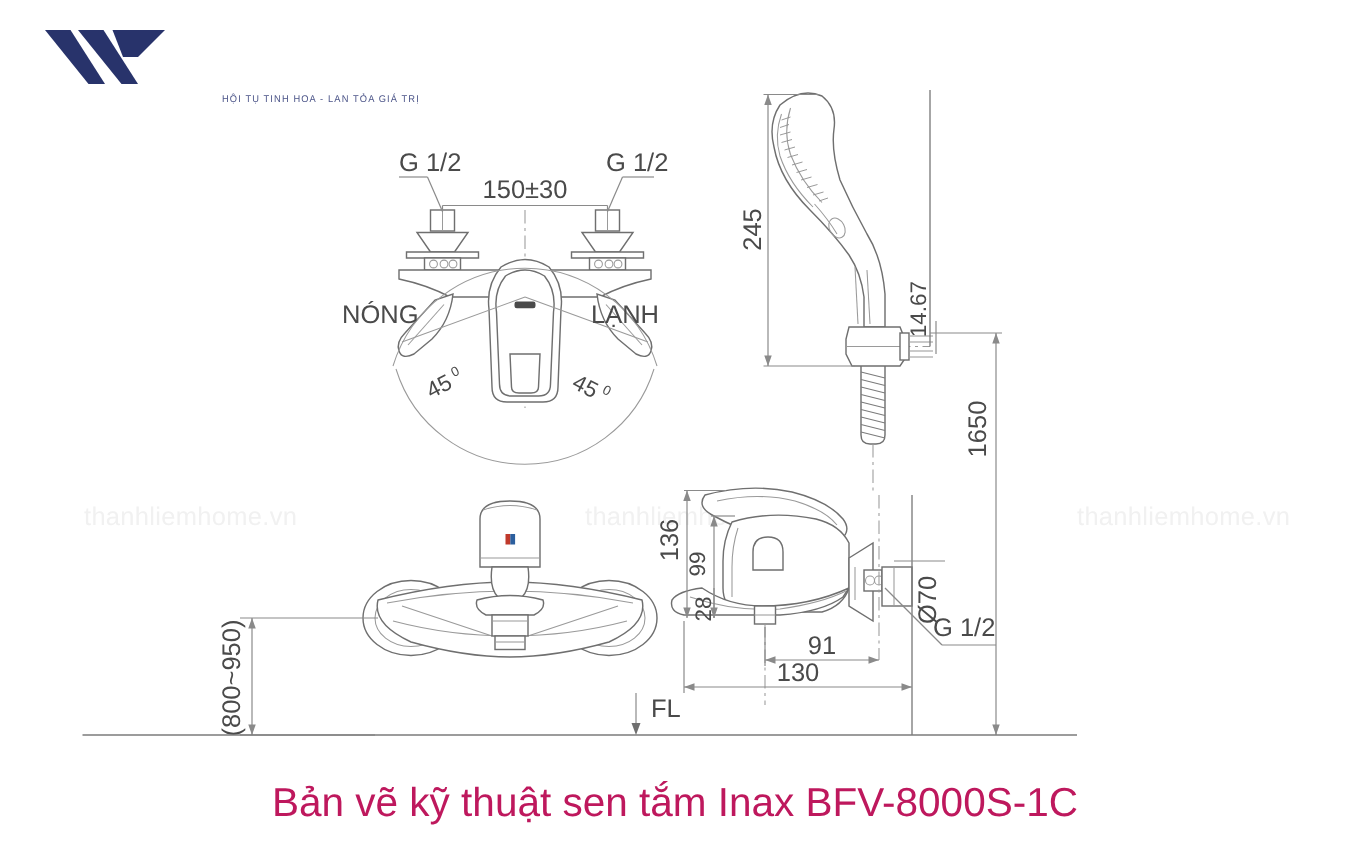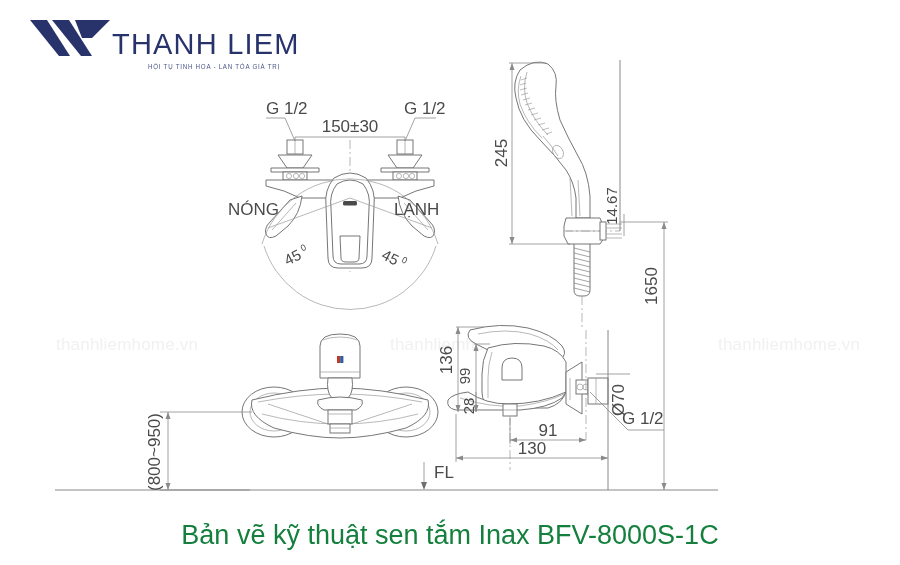--- a/index.html
+++ b/index.html
@@ -78,21 +78,21 @@
   #wm-3 { left: 718px; top: 335px; }
 
   
   #caption {
     position: absolute;
     left: 0;
     top: 520px;
     width: 900px;
     text-align: center;
     font-size: 27px;
-    color: #15803d;
+    color: #be185d;
     font-family: "Liberation Sans", sans-serif;
     white-space: nowrap;
   }
 
   
   .dim     { font-family: "Liberation Sans", sans-serif; fill: #4a4a4a; }
   .dim-lg  { font-size: 17px; }
   .dim-md  { font-size: 15px; }
   .ln      { stroke: #7b7b7b; fill: none; stroke-width: 0.9; }
   .ln-thin { stroke: #9a9a9a; fill: none; stroke-width: 0.7; }
@@ -103,21 +103,20 @@
 </style>
 </head>
 <body>
 
 <div id="logo-block">
   <svg id="logo-mark" viewBox="0 0 80 46">
     <polygon points="0,4 17,4 40,40 29,40" fill="#28336b"></polygon>
     <polygon points="22,4 39,4 62,40 51,40" fill="#28336b"></polygon>
     <polygon points="45,4 80,4 62,22 52,22" fill="#28336b"></polygon>
   </svg>
-  <div id="logo-text">THANH LIEM</div>
   <div id="logo-tagline">HỘI TỤ TINH HOA - LAN TỎA GIÁ TRỊ</div>
 </div>
 
 <div class="watermark" id="wm-1">thanhliemhome.vn</div>
 <div class="watermark" id="wm-2">thanhliemhome.vn</div>
 <div class="watermark" id="wm-3">thanhliemhome.vn</div>
 
 <svg id="drawing" viewBox="0 0 900 565">
 
   <g>

